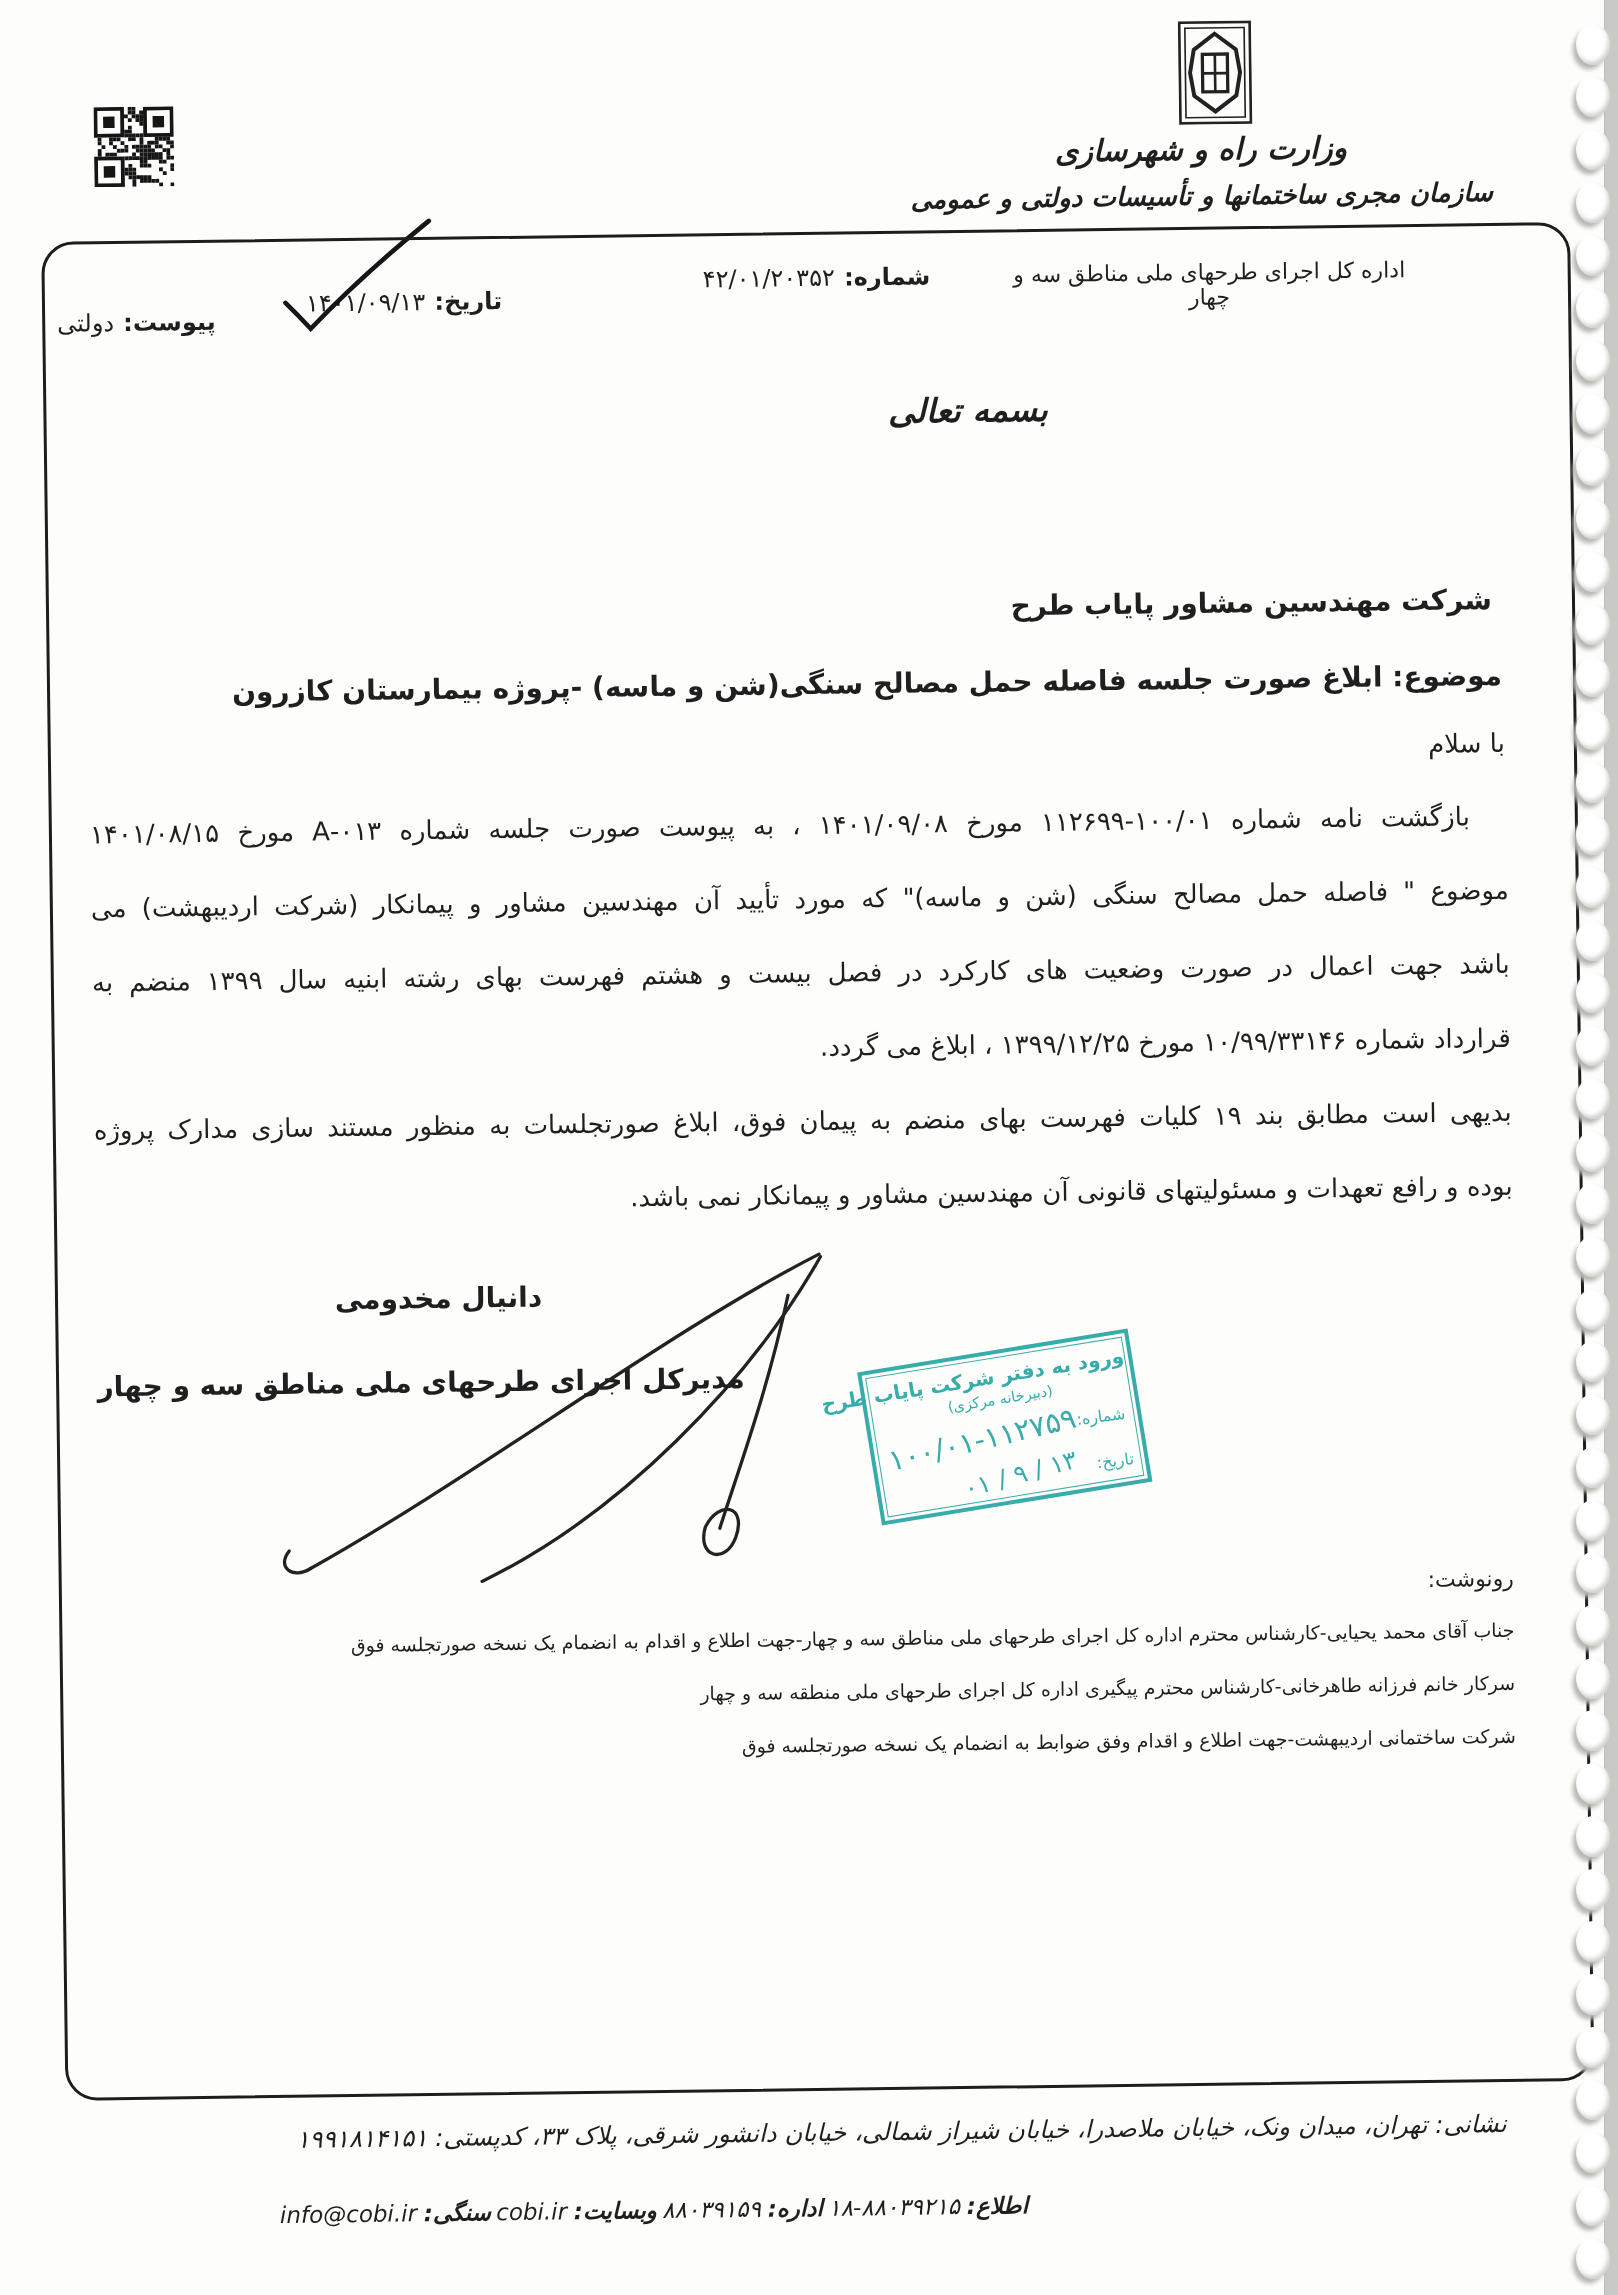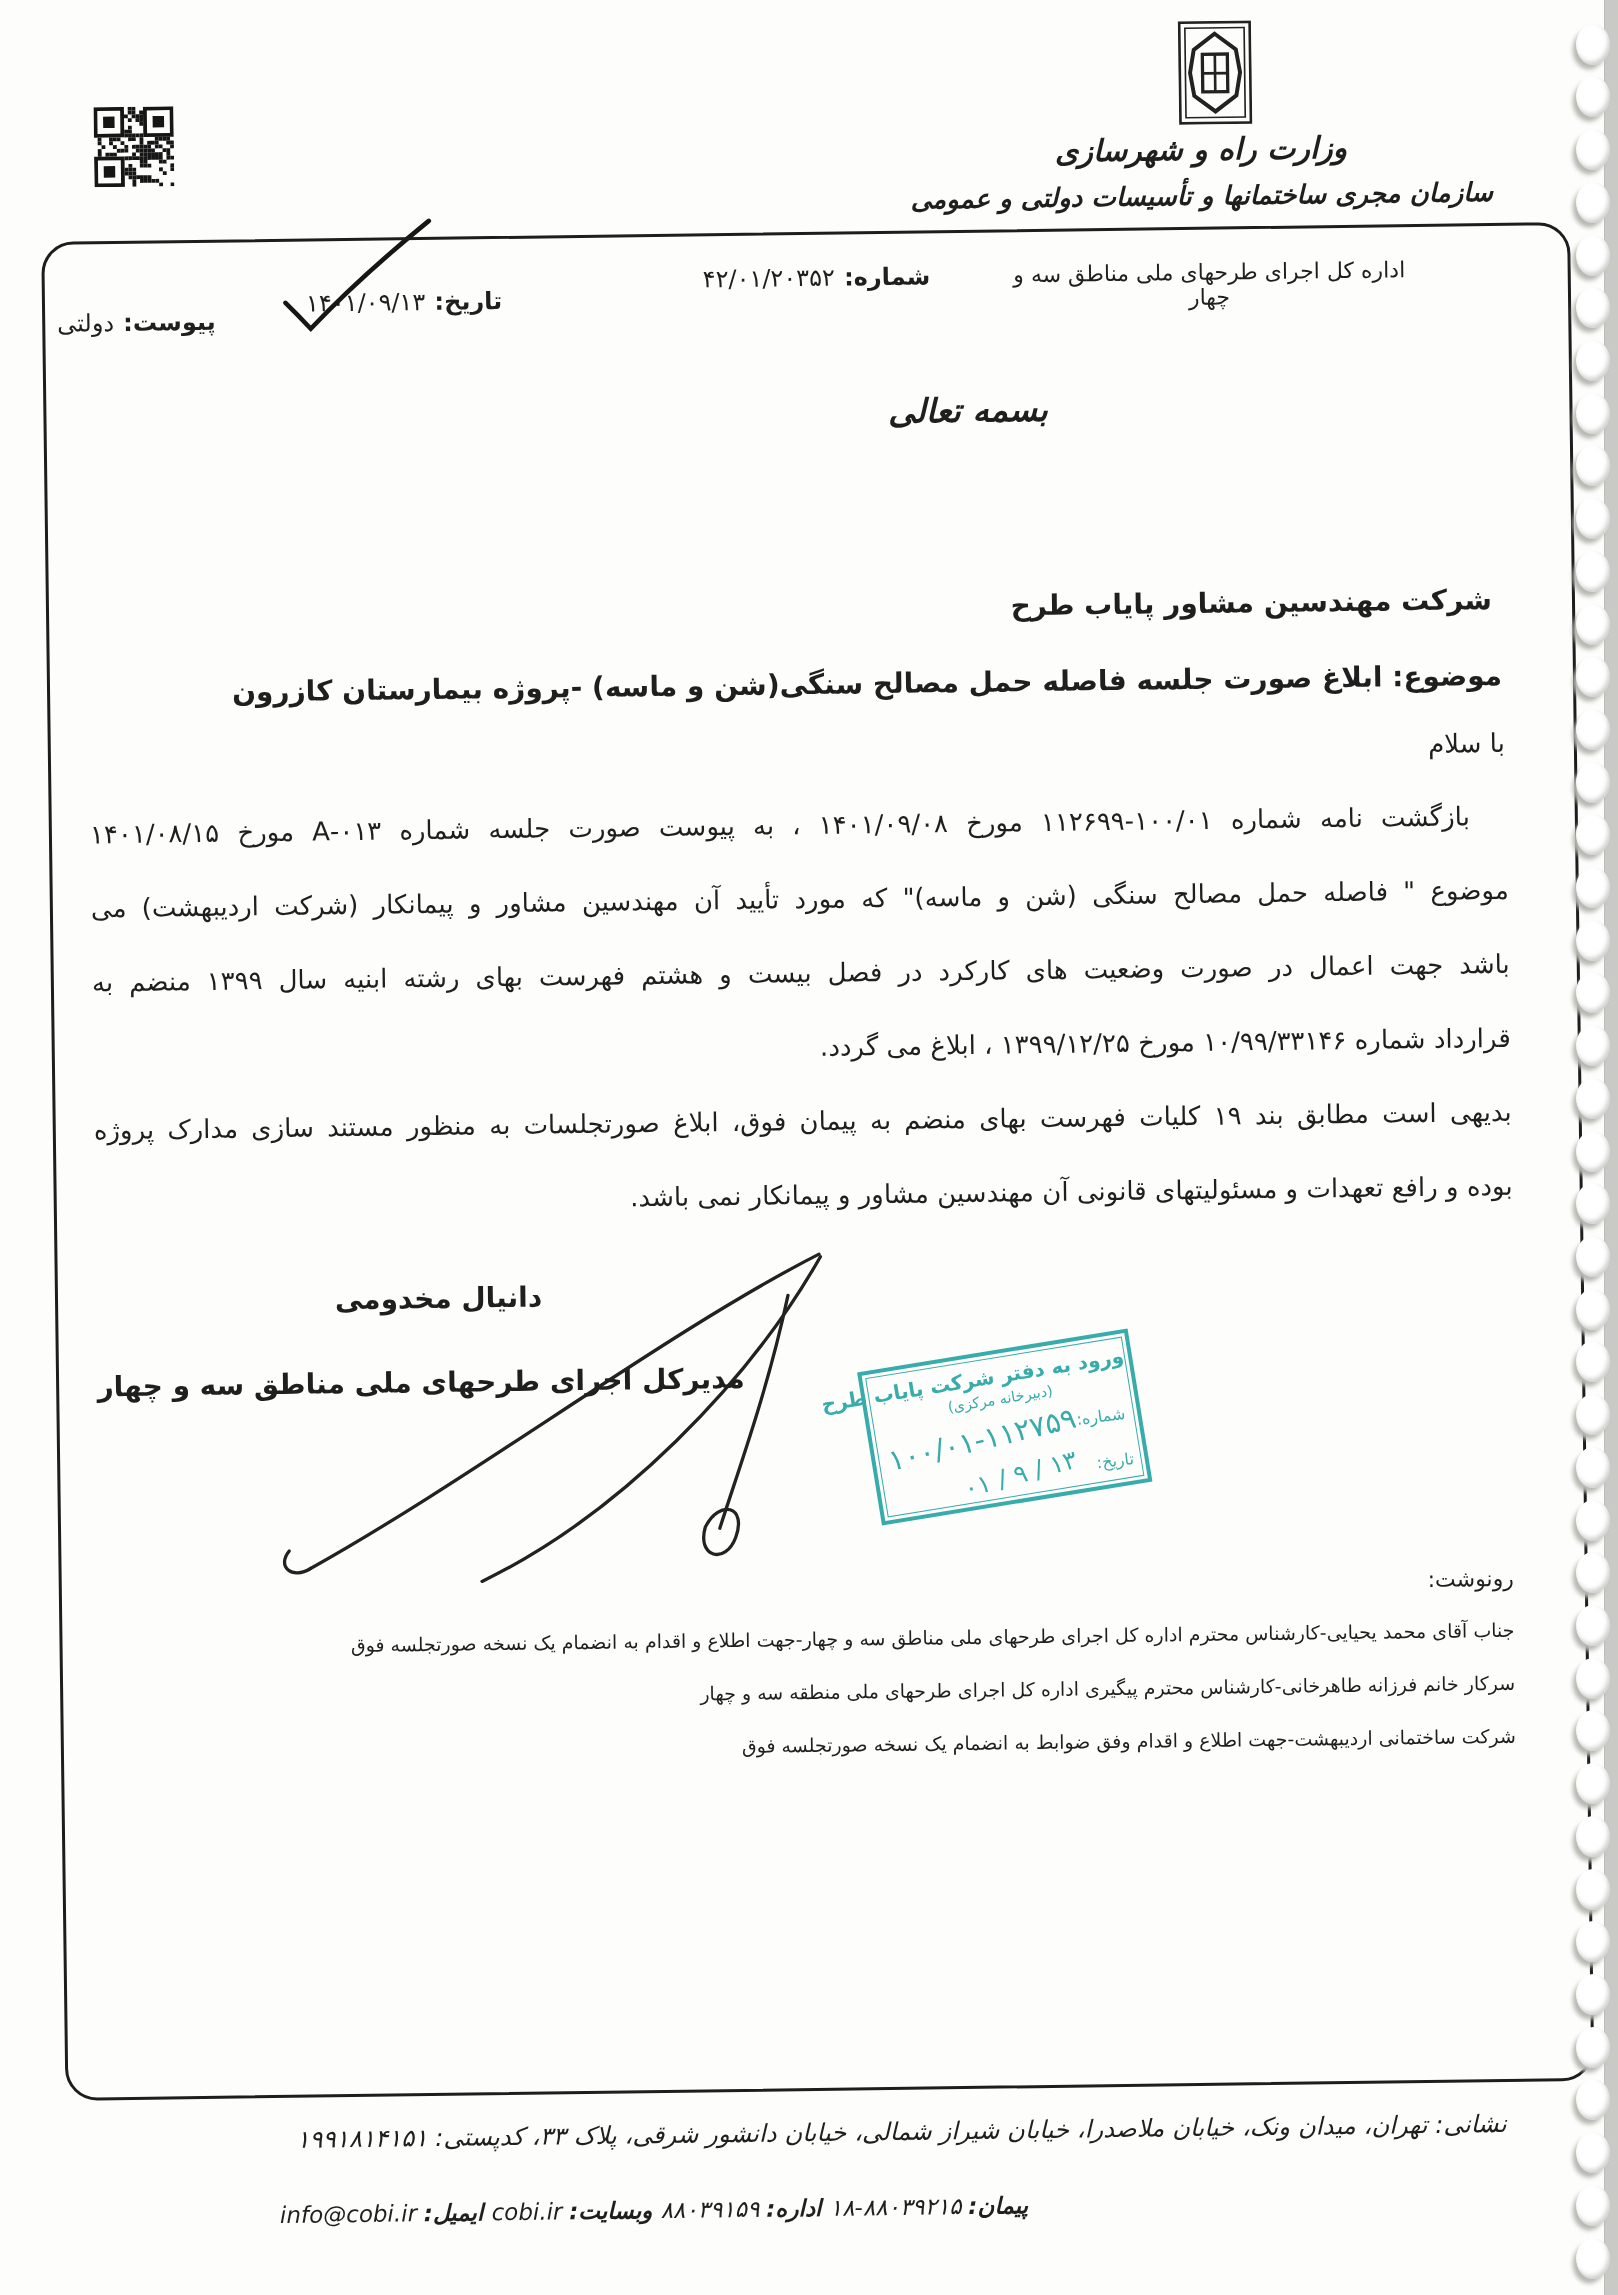--- a/index.html
+++ b/index.html
@@ -286,30 +286,30 @@
   <div class="cc-label">رونوشت:</div>
   <div class="cc-items">
     <div>جناب آقای محمد یحیایی-کارشناس محترم اداره کل اجرای طرحهای ملی مناطق سه و چهار-جهت اطلاع و اقدام به انضمام یک نسخه صورتجلسه فوق</div>
     <div>سرکار خانم فرزانه طاهرخانی-کارشناس محترم پیگیری اداره کل اجرای طرحهای ملی منطقه سه و چهار</div>
     <div>شرکت ساختمانی اردیبهشت-جهت اطلاع و اقدام وفق ضوابط به انضمام یک نسخه صورتجلسه فوق</div>
   </div>
 
   <div class="footer-address">نشانی: تهران، میدان ونک، خیابان ملاصدرا، خیابان شیراز شمالی، خیابان دانشور شرقی، پلاک ۳۳، کدپستی: ۱۹۹۱۸۱۴۱۵۱</div>
   <div class="footer-contacts">
     <span class="contact">
-      <span class="lab">پیمان:</span><span>۸۸۰۳۹۲۱۵-۱۸</span>
+      <span class="lab">اطلاع:</span><span>۸۸۰۳۹۲۱۵-۱۸</span>
     </span>
     <span class="contact">
       <span class="lab">اداره:</span><span>۸۸۰۳۹۱۵۹</span>
     </span>
     <span class="contact">
       <span class="lab">وبسایت:</span><span class="ltr">cobi.ir</span>
     </span>
     <span class="contact">
-      <span class="lab">ایمیل:</span><span class="ltr">info@cobi.ir</span>
+      <span class="lab">سنگی:</span><span class="ltr">info@cobi.ir</span>
     </span>
   </div>
 
 </div>
 
 <div class="scan-strip"></div>
 <div id="holes">
     <div class="hole" style="top: 24px;"></div>
     <div class="hole" style="top: 76px;"></div>
     <div class="hole" style="top: 129px;"></div>

